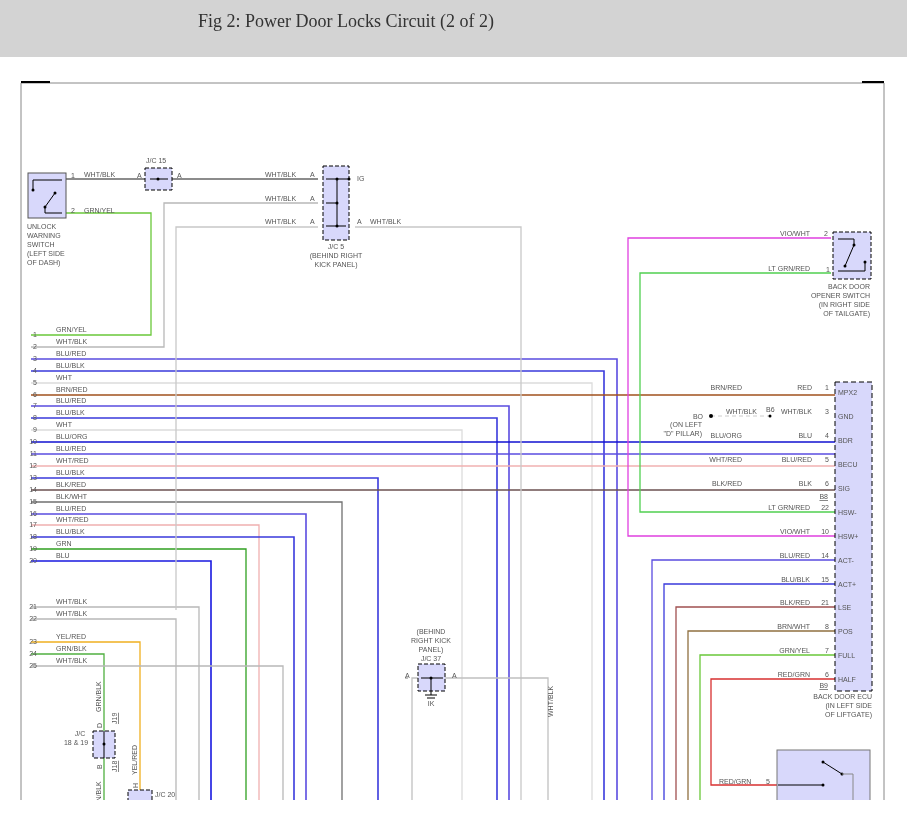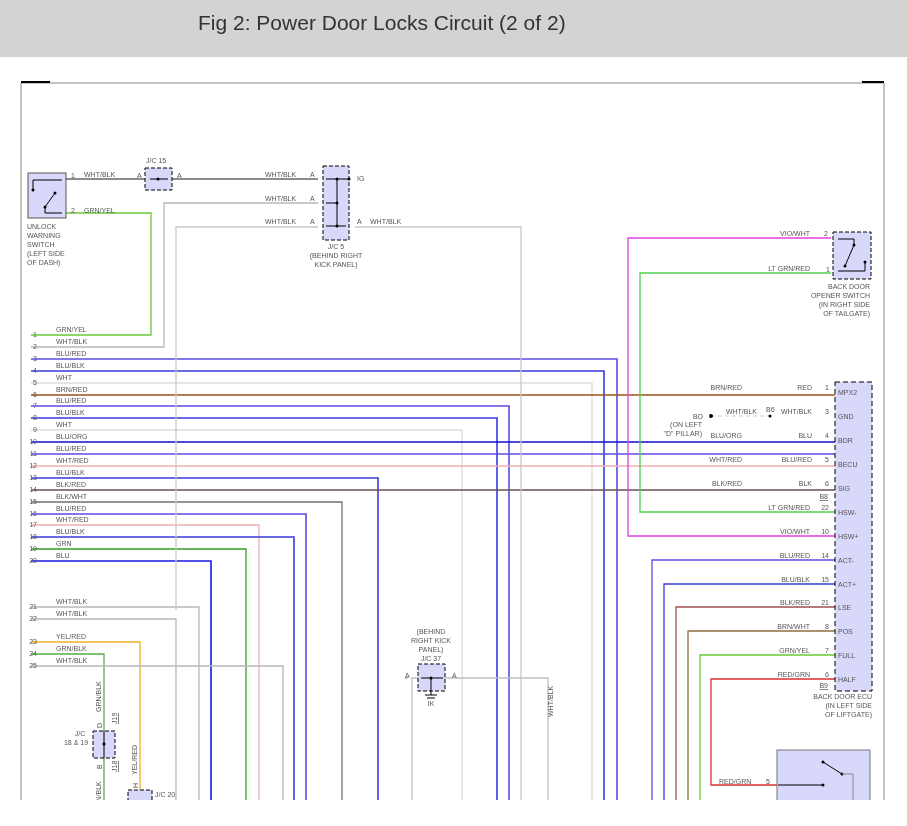--- a/index.html
+++ b/index.html
@@ -1,18 +1,18 @@
 <!DOCTYPE html>
 <html><head>
 <meta charset="utf-8">
 <style>
   html,body{margin:0;padding:0;background:#fff;}
   body{width:907px;height:826px;position:relative;overflow:hidden;font-family:"Liberation Sans",sans-serif;}
   .header{position:absolute;left:0;top:0;width:907px;height:57px;background:#d3d3d3;}
-  .header-title{position:absolute;left:198px;top:11px;font-size:21px;color:#333;font-family:Liberation Sans, sans-serif;}
+  .header-title{position:absolute;left:198px;top:11px;font-size:18px;color:#333;font-family:Liberation Serif, serif;}
   svg{position:absolute;left:0;top:0;}
   svg text{font-family:"Liberation Sans",sans-serif;fill:#555;}
   .lbl{font-size:7px;}
   .pin{font-size:7px;}
 </style>
 </head>
 <body>
 
 <div class="header">
   <div class="header-title">Fig 2: Power Door Locks Circuit (2 of 2)</div>

